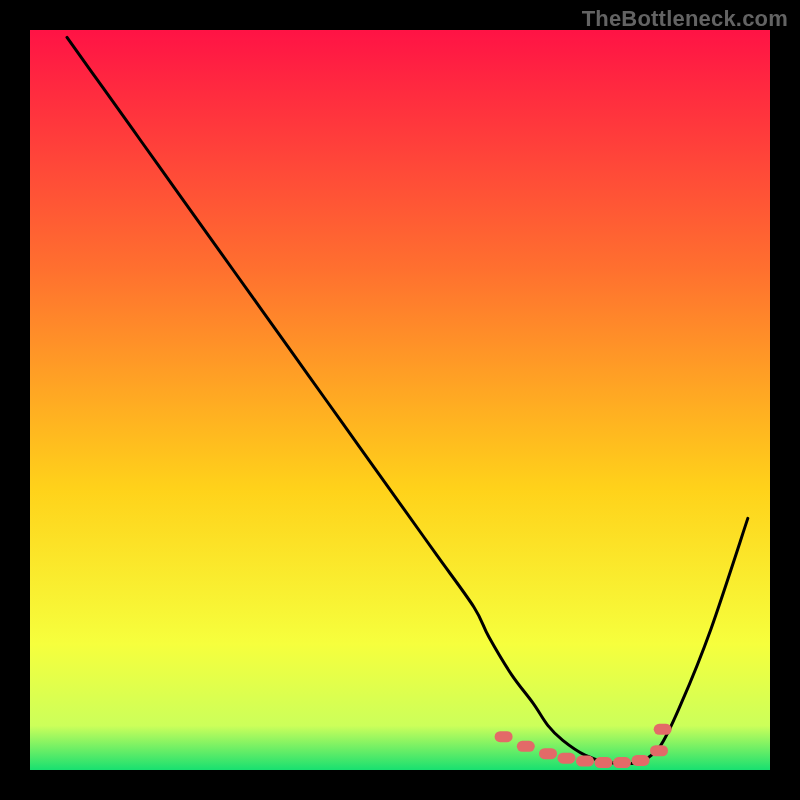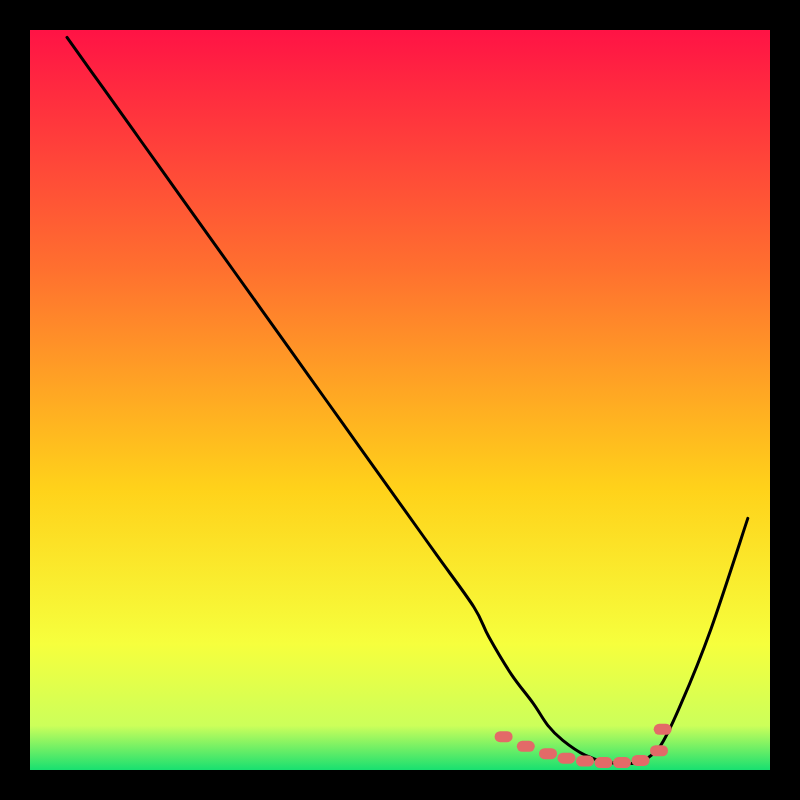--- a/index.html
+++ b/index.html
@@ -30,20 +30,21 @@
     position: absolute;
     left: 0;
     top: 0;
   }
 </style>
 </head>
 <body>
 
 <div class="stage">
 
+  <div class="watermark">TheBottleneck.com</div>
 
   <svg id="plot-svg" width="800" height="800" viewBox="0 0 800 800">
     <defs>
       <linearGradient id="bg-grad" x1="0" y1="0" x2="0" y2="1">
         <stop id="g0" offset="0%" stop-color="#ff1345"></stop>
         <stop id="g1" offset="32%" stop-color="#ff6f2f"></stop>
         <stop id="g2" offset="62%" stop-color="#ffd21a"></stop>
         <stop id="g3" offset="83%" stop-color="#f6ff3d"></stop>
         <stop id="g4" offset="94%" stop-color="#ccff5a"></stop>
         <stop id="g5" offset="100%" stop-color="#18e070"></stop>

